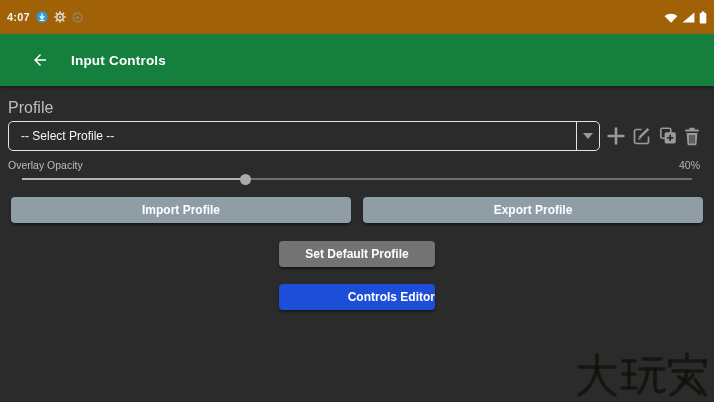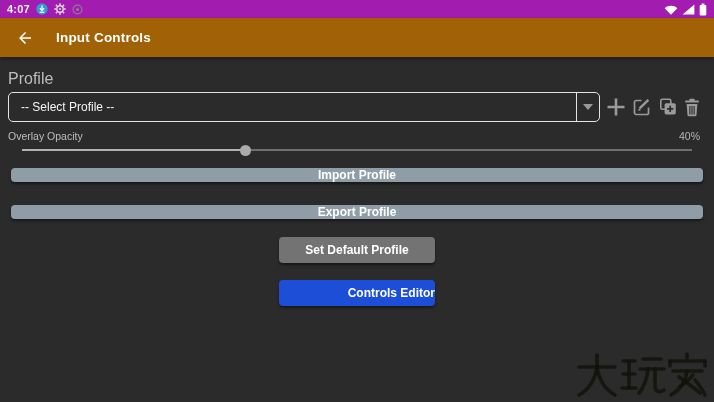--- a/index.html
+++ b/index.html
@@ -5,33 +5,33 @@
   * { margin:0; padding:0; box-sizing:border-box; }
   html,body { width:714px; height:402px; overflow:hidden; }
   body {
     font-family:"Liberation Sans","DejaVu Sans",sans-serif;
     background:#2b2b2b; color:#fff; position:relative;
   }
   .screen { width:714px; height:402px; position:relative; overflow:hidden; }
 
   
   .status-bar {
-    height:18px; background:#a21caf; display:flex;
+    height:34px; background:#a16207; display:flex;
     align-items:center; justify-content:space-between; padding:8px 7px;
   }
   .sb-left, .sb-right { display:flex; align-items:center; }
   .sb-left { gap:6px; }
   .sb-right { gap:4px; }
   .sb-time { font-size:11px; font-weight:bold; color:#f2f2f2; letter-spacing:.2px; }
   .sb-ico { display:block; }
 
   
   .action-bar {
-    height:39px; background:#a16207; display:flex; align-items:center;
-    padding-left:16px; box-shadow:0 2px 4px rgba(0,0,0,.35); position:relative; z-index:2;
+    height:52px; background:#15803d; display:flex; align-items:center;
+    padding-left:31px; box-shadow:0 2px 4px rgba(0,0,0,.35); position:relative; z-index:2;
   }
   .back-btn { background:none; border:none; width:20px; height:20px; padding:0; cursor:pointer; display:flex; align-items:center; }
   .ab-title { margin-left:20px; font-size:13.5px; font-weight:bold; color:#fff; letter-spacing:.2px; }
 
   
   .content { padding:0; position:relative; }
   .field-label { font-size:16px; color:#bdbdbd; margin:13px 0 4px 8px; }
 
   .profile-row { display:flex; align-items:center; padding-left:8px; }
   .dropdown {
@@ -49,21 +49,21 @@
   .opacity-label { font-size:10.5px; color:#bdbdbd; }
   .opacity-value { font-size:10.5px; color:#b5b5b5; }
 
   .slider { position:relative; height:12px; margin:2px 22px 0 22px; cursor:pointer; }
   .track-left  { position:absolute; top:5px; left:0; width:33.3%; height:2px; background:#b2b2b2; }
   .track-right { position:absolute; top:5px; left:33.3%; right:0; height:2px; background:#6f6f6f; }
   .thumb { position:absolute; top:0.5px; left:calc(33.3% - 5.5px); width:11px; height:11px; border-radius:50%; background:#ababab; }
 
   .btn { border:none; border-radius:4px; height:26px; color:#fff; font-weight:bold; font-size:12px;
          font-family:inherit; cursor:pointer; box-shadow:0 2px 2.5px rgba(0,0,0,.45); }
-  .btn-row { display:flex; gap:23px; padding:0 11px; margin-top:12px;flex-direction:column; }
+  .btn-row { display:flex; gap:12px; padding:0 11px; margin-top:12px; }
   .btn-row .btn { flex:1; background:#8e9da6; }
   .center-btn { display:block; margin:0 auto; width:156px; }
   .btn-default { background:#737373; margin-top:18px; }
   .btn-blue { background:#1d4ed8; margin-top:17px;text-align:right; }
 
   
   .watermark { position:absolute; right:6px; bottom:4px; width:132px; height:46px; }
   .wm-text { position:absolute; opacity:0; font-size:1px; pointer-events:none; }
 </style>
 </head>

